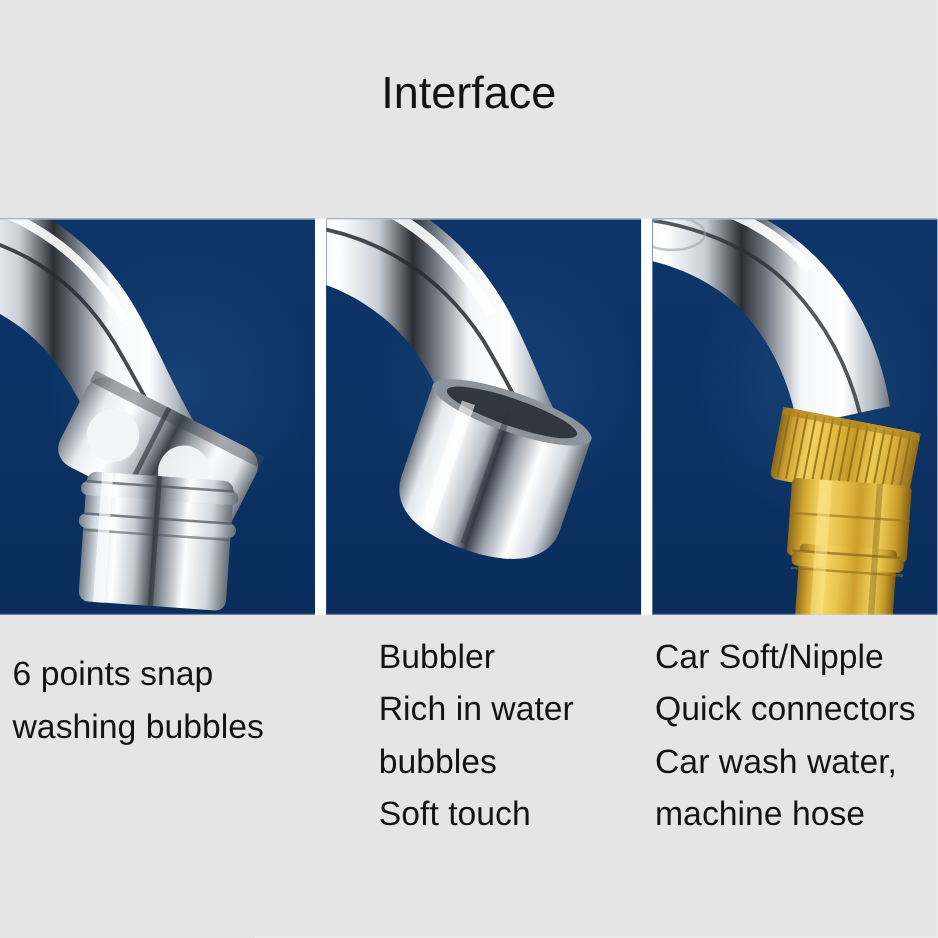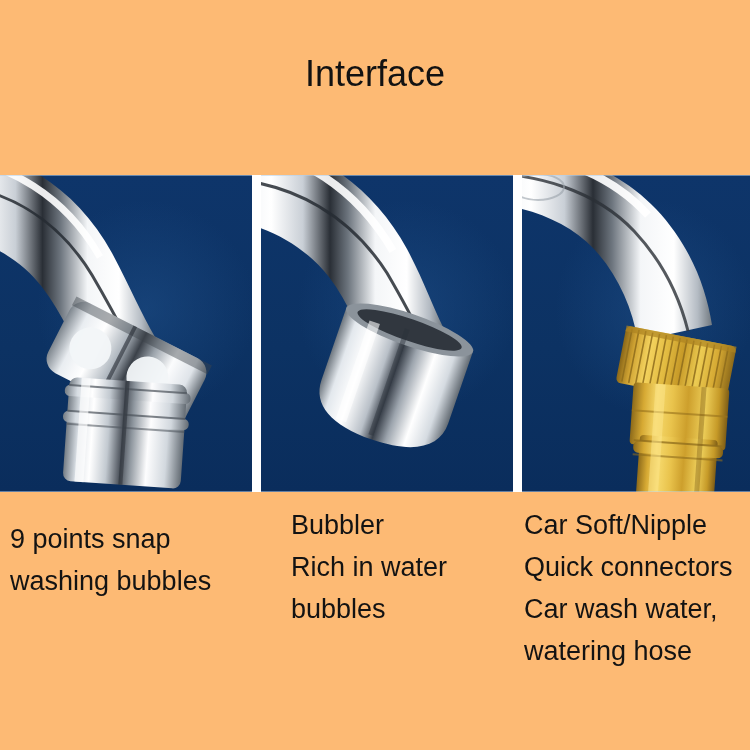--- a/index.html
+++ b/index.html
@@ -11,21 +11,21 @@
     height: 750px;
     background: #ffffff;
     font-family: "Liberation Sans", sans-serif;
     overflow: hidden;
     position: relative;
   }
   .page {
     position: relative;
     width: 750px;
     height: 750px;
-    background: #fdba74;
+    background: #e5e5e5;
   }
 
   
   .title {
     position: absolute;
     left: 0;
     top: 52px;
     width: 750px;
     text-align: center;
     font-size: 36px;
@@ -82,21 +82,21 @@
   }
   .caption {
     position: absolute;
     top: 0;
     font-size: 27px;
     line-height: 42px;
     color: #131313;
     white-space: nowrap;
   }
   .caption.c1 { left: 10px; top: 20px; }
-  .caption.c2 { left: 291px; top: 6px; }
+  .caption.c2 { left: 303px; top: 6px; }
   .caption.c3 { left: 524px; top: 6px; }
   .caption .line { display: block; }
 </style>
 </head>
 <body>
 
 <div class="page">
 
   <div class="title">Interface</div>
 
@@ -339,32 +339,33 @@
         </svg>
       </div>
       <div class="panel-edge"></div>
     </div>
 
   </div>
 
   <div class="captions">
 
     <div class="caption c1">
-      <span class="line">9 points snap</span>
+      <span class="line">6 points snap</span>
       <span class="line">washing bubbles</span>
     </div>
 
     <div class="caption c2">
       <span class="line">Bubbler</span>
       <span class="line">Rich in water</span>
       <span class="line">bubbles</span>
+      <span class="line">Soft touch</span>
     </div>
 
     <div class="caption c3">
       <span class="line">Car Soft/Nipple</span>
       <span class="line">Quick connectors</span>
       <span class="line">Car wash water,</span>
-      <span class="line">watering hose</span>
+      <span class="line">machine hose</span>
     </div>
 
   </div>
 
 </div>
 
 </body></html>

